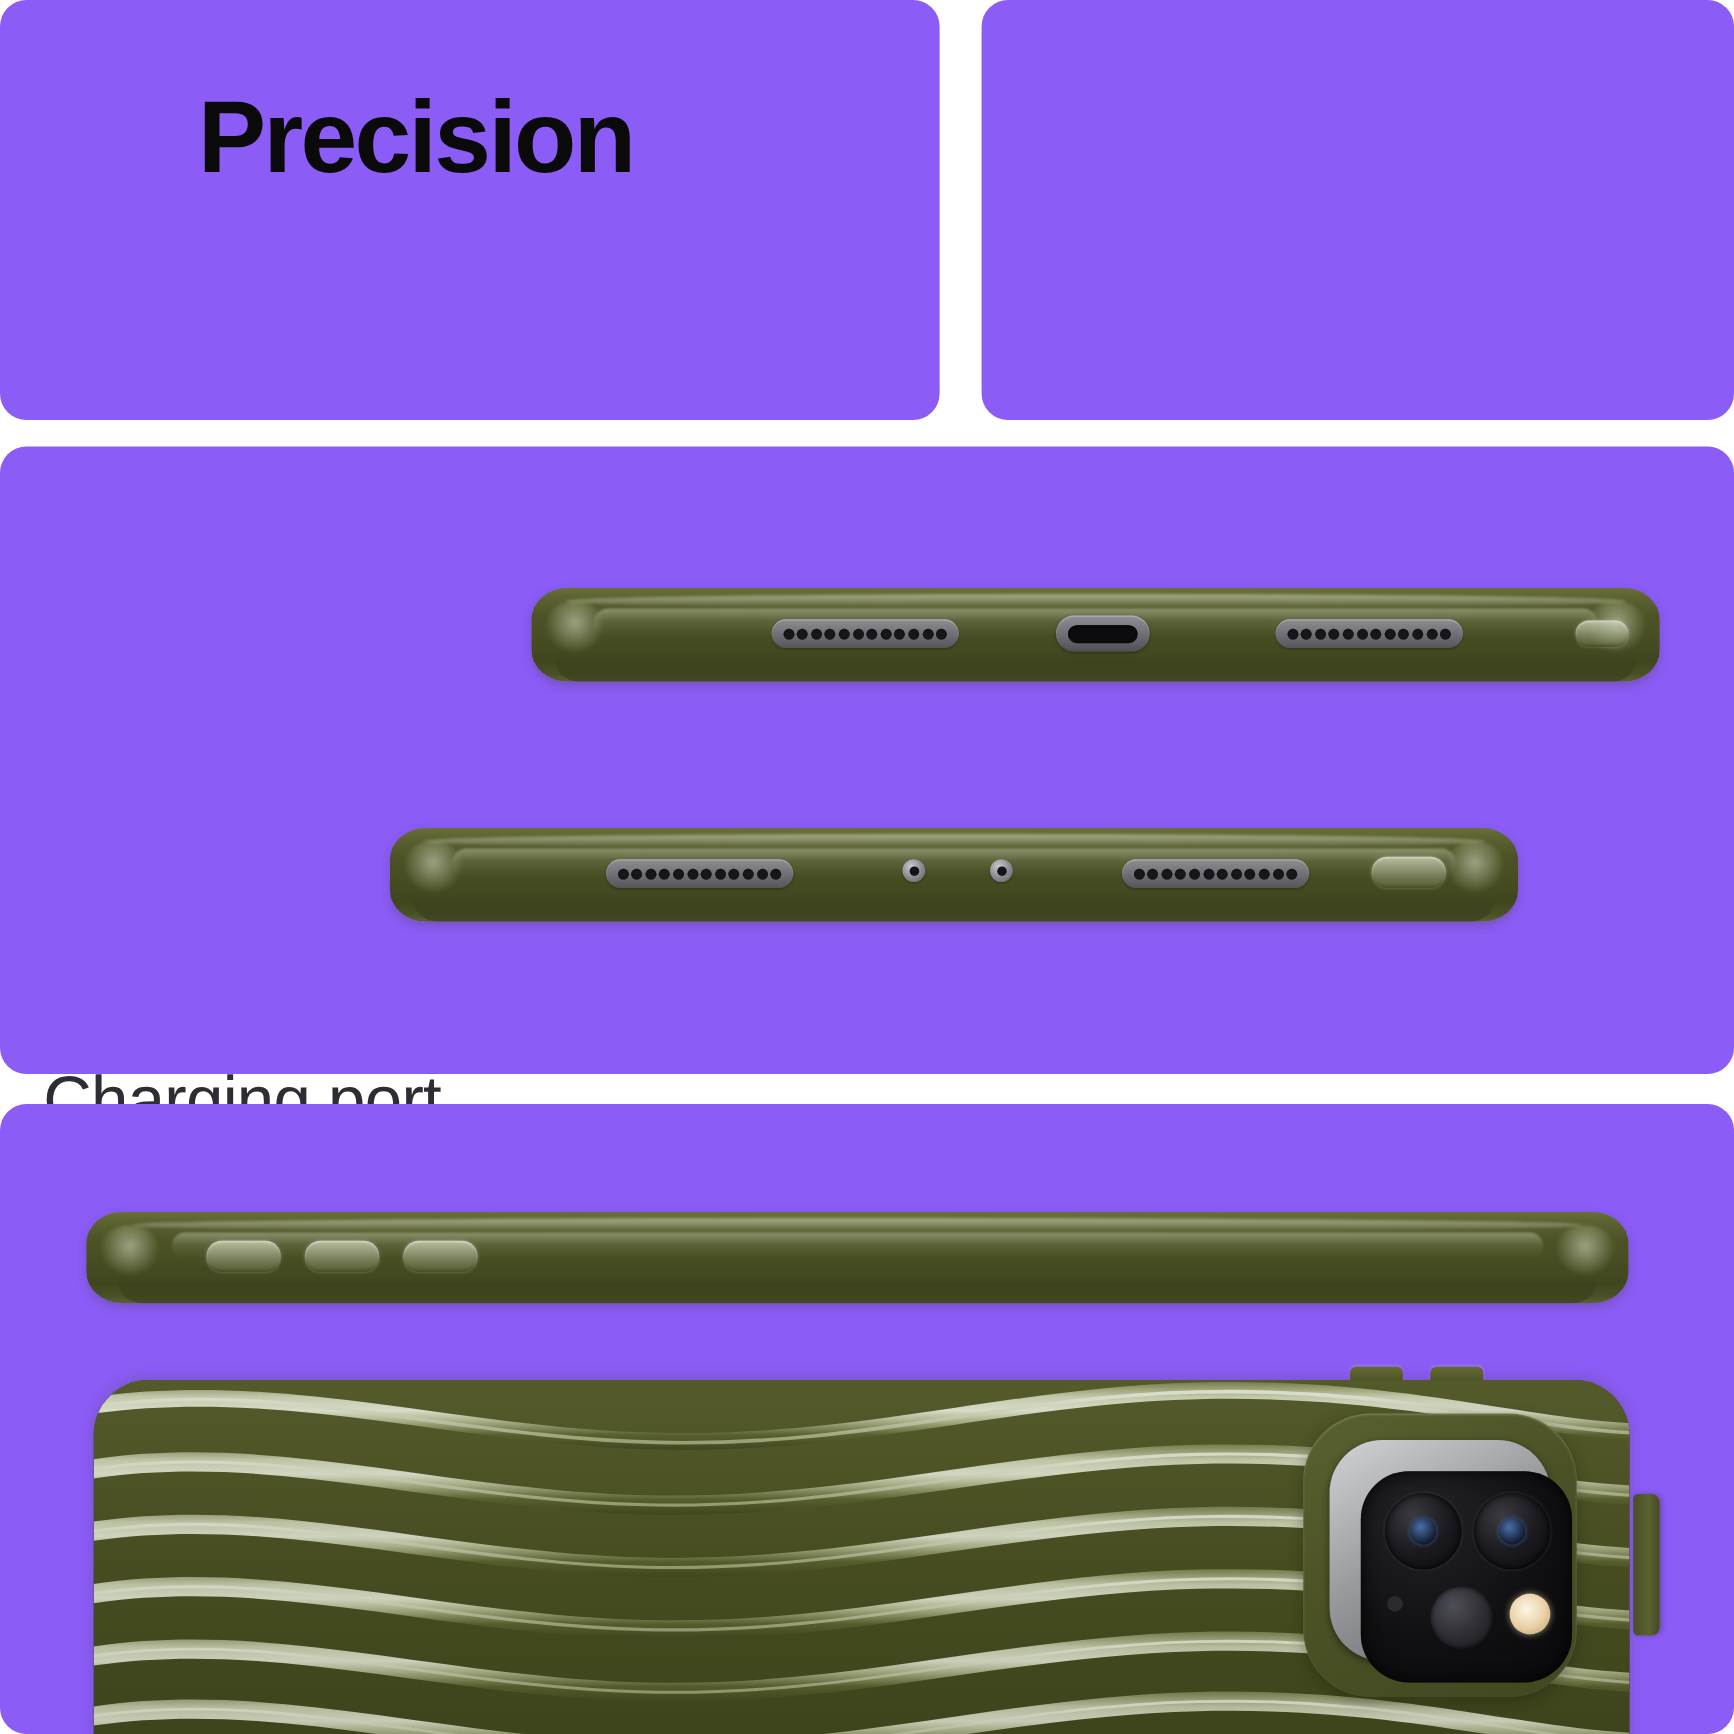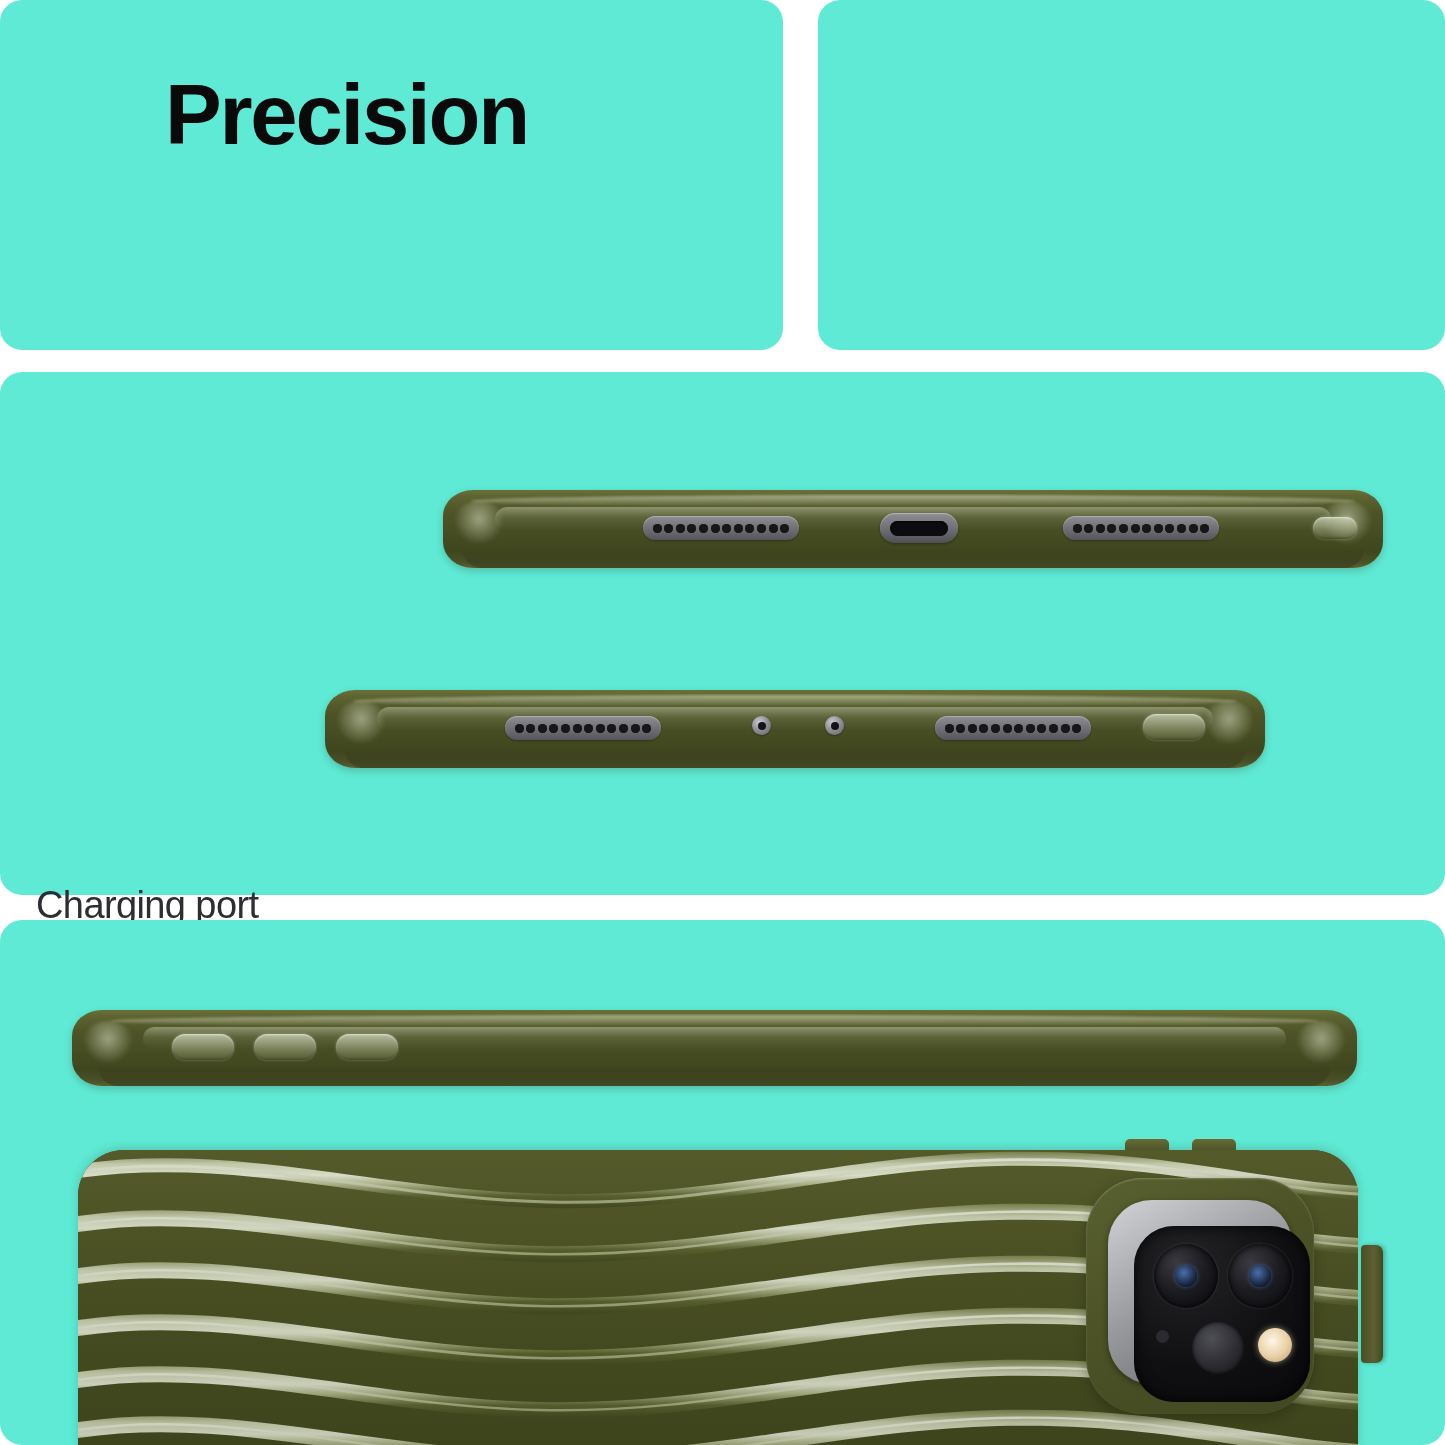--- a/index.html
+++ b/index.html
@@ -15,21 +15,21 @@
   #page {
     position: relative;
     width: 1445px;
     height: 1445px;
     background: #ffffff;
   }
 
   
   .panel {
     position: absolute;
-    background: #5eead4;
+    background: #8b5cf6;
     border-radius: 22px;
   }
 
   #panel-headline { left: 0px;   top: 0px;   width: 783px; height: 350px; }
   #panel-subtitle { left: 818px; top: 0px;   width: 627px; height: 350px; }
   #panel-ports    { left: 0px;   top: 372px; width: 1445px; height: 523px; }
   #panel-hero     { left: 0px;   top: 920px; width: 1445px; height: 525px; }
 
   
   .headline {
@@ -62,21 +62,21 @@
     top: 52%;
     height: 5px;
     background: #e7e7ed;
     pointer-events: none;
   }
 
   
   .port-label {
     position: absolute;
     color: #2d2d33;
-    font-size: 38px;
+    font-size: 56px;
     font-weight: 500;
     letter-spacing: -0.6px;
     white-space: nowrap;
   }
   #label-charging { left: 36px; top: 512px; }
   #label-touchid  { left: 36px; top: 707px; }
 
   
   .device {
     position: absolute;

